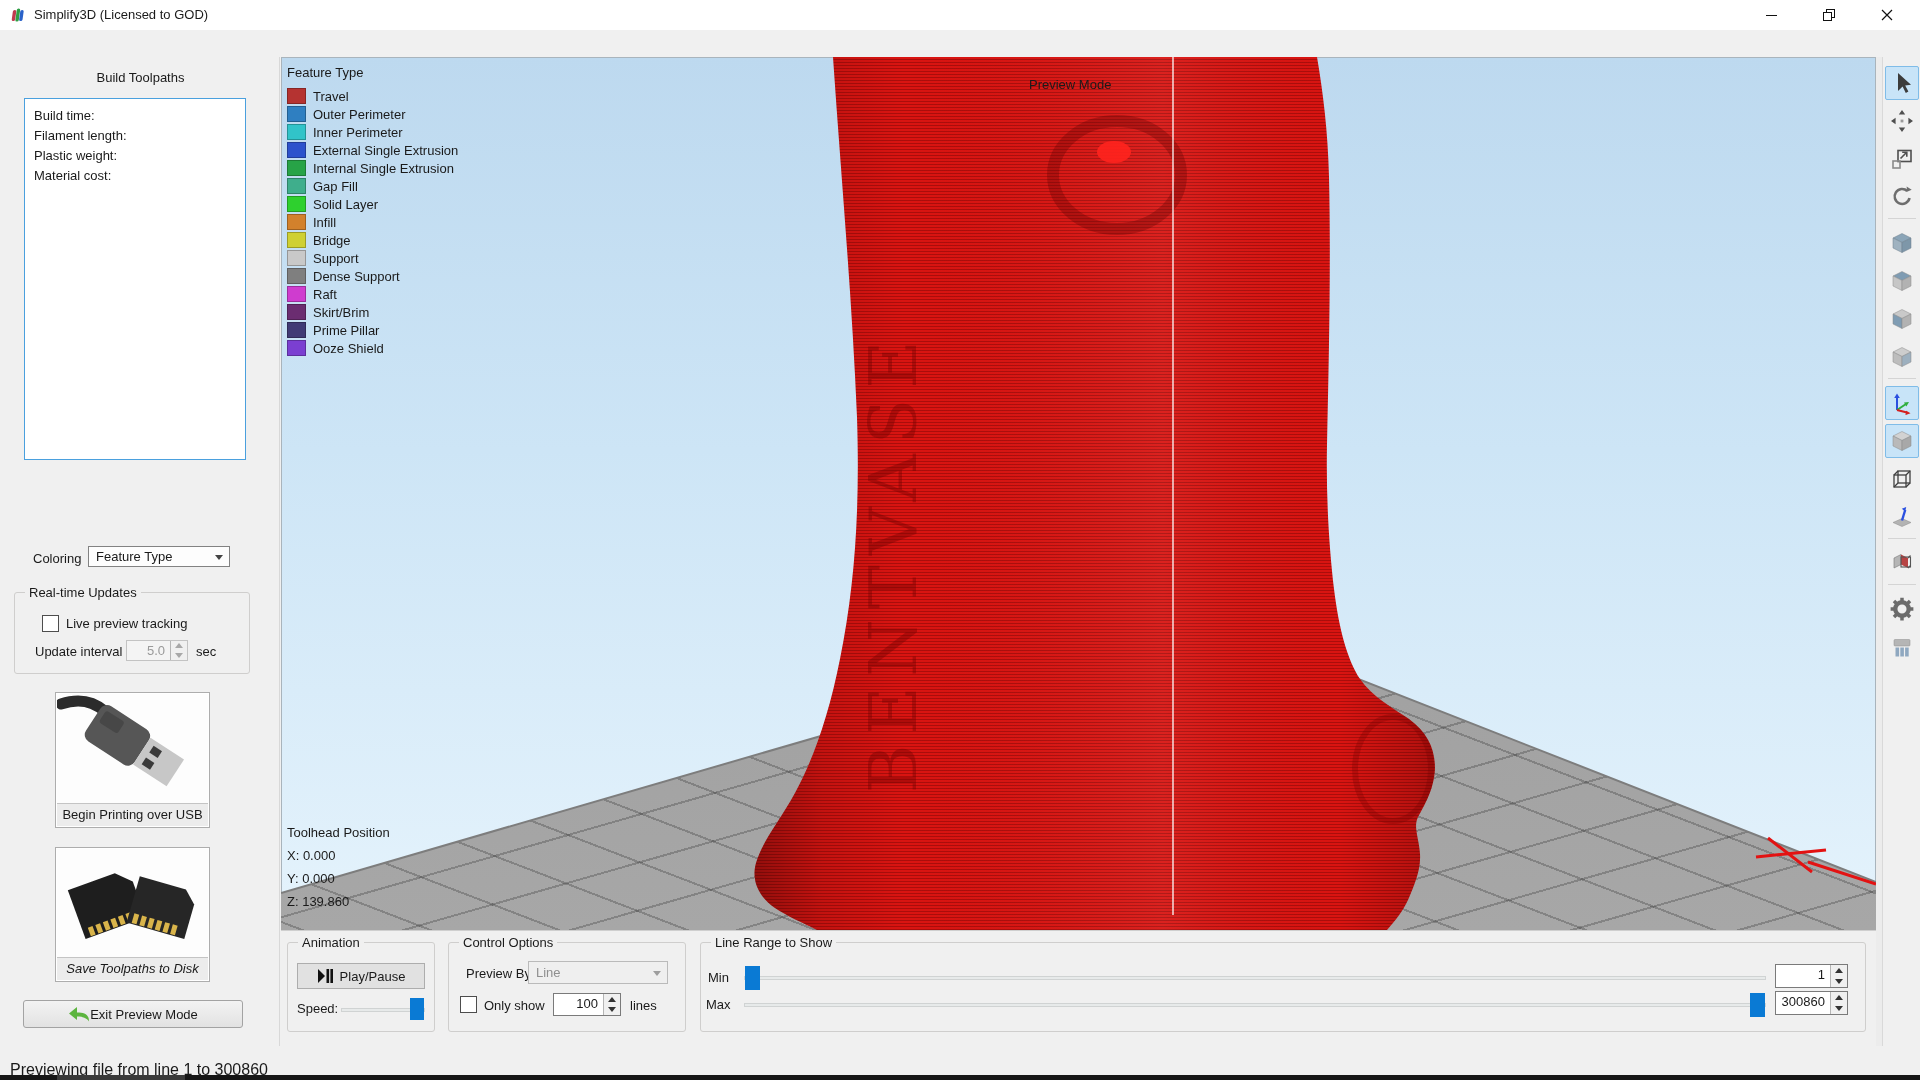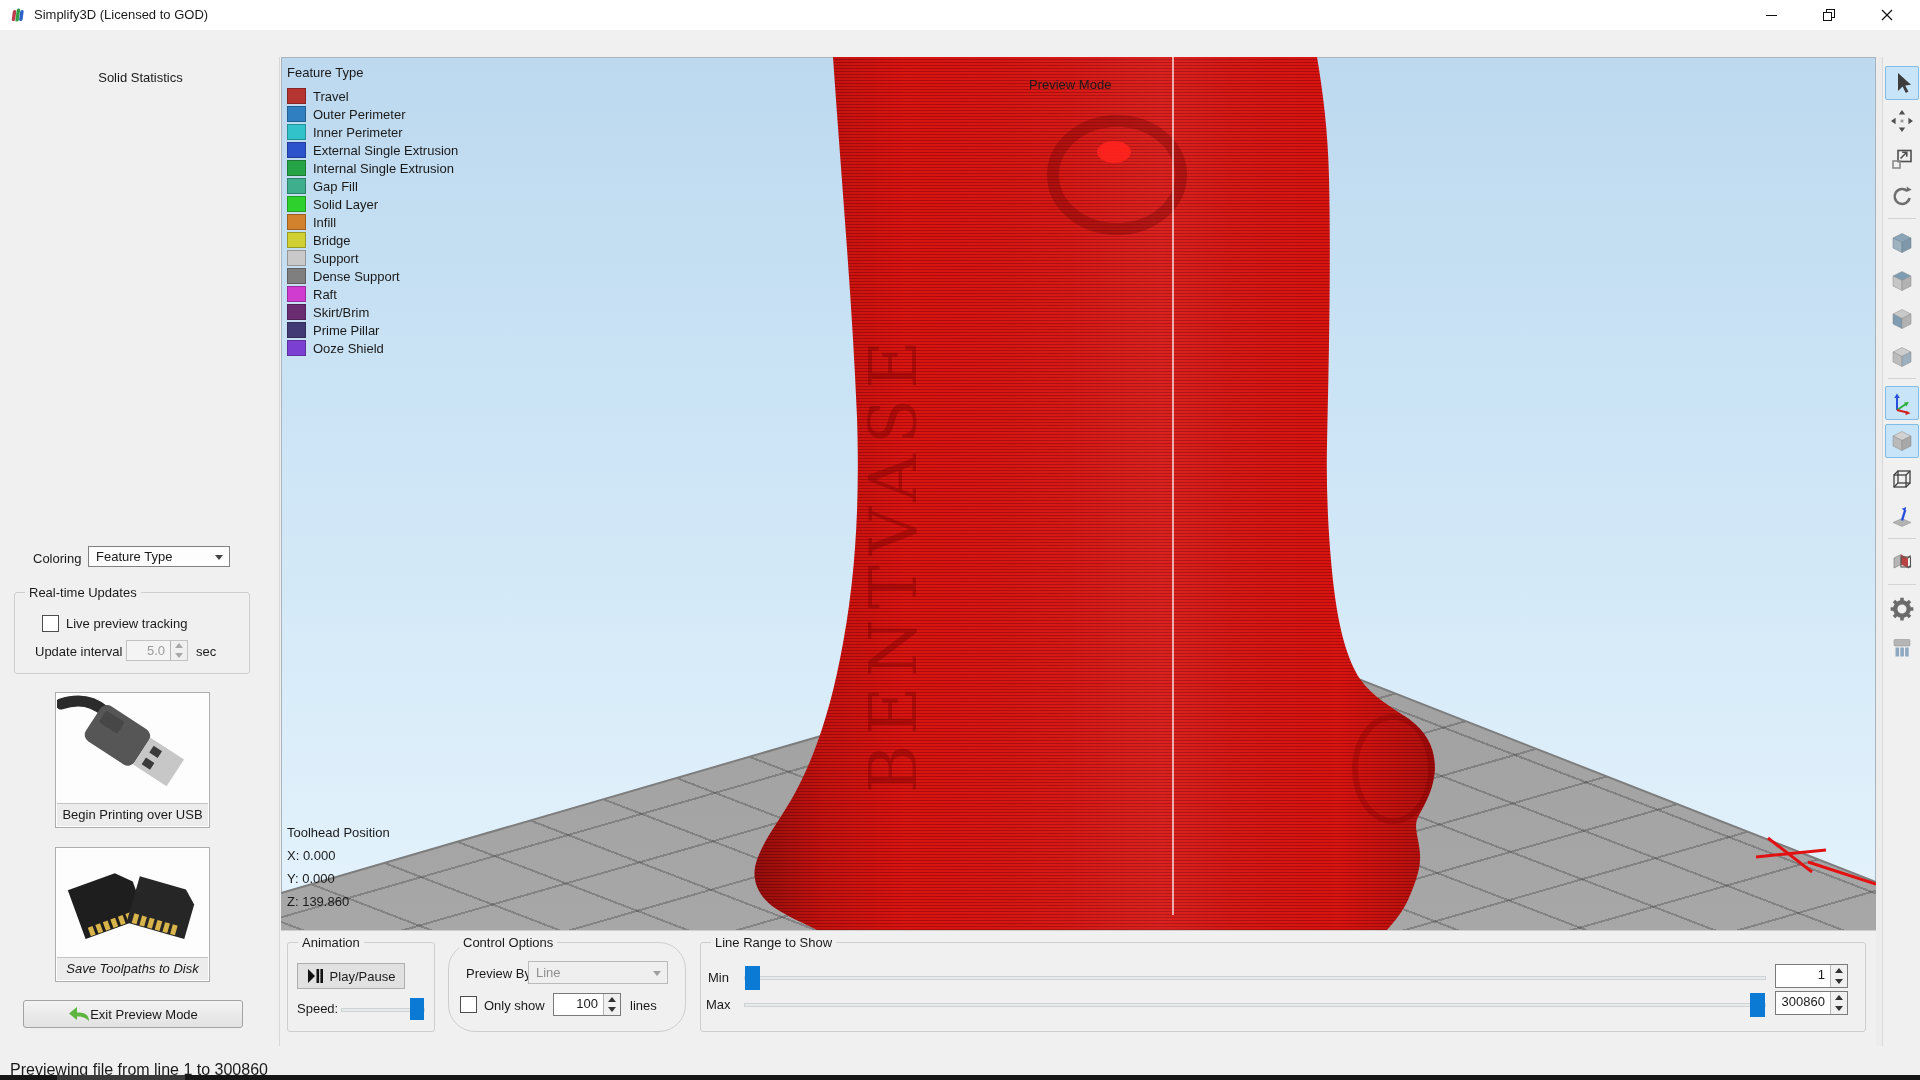--- a/index.html
+++ b/index.html
@@ -83,23 +83,23 @@
   .lg-row { display:flex; align-items:center; height:18px; }
   .lg-sw { width:19px; height:16px; margin-right:7px; border:1px solid rgba(0,0,0,.25); flex:0 0 auto; }
   #preview-mode-label { position:absolute; left:748px; top:20px; color:#1b1b1b; }
   #toolhead-pos { position:absolute; left:6px; top:768px; }
   #toolhead-pos div { margin-bottom:8px; }
 
   
   #bottom-panel { position:absolute; left:281px; top:930px; width:1595px; height:116px; background:#f0f0f0;
                   border-top:1px solid #cfcfcf; }
   #grp-anim { left:287px; top:942px; width:148px; height:90px; }
-  #grp-ctrl { left:448px; top:942px; width:238px; height:90px;border-radius:27px; }
+  #grp-ctrl { left:448px; top:942px; width:238px; height:90px; }
   #grp-range { left:700px; top:942px; width:1166px; height:90px; }
-  #play-btn { position:absolute; left:297px; top:963px; width:108px; height:26px; background:#e1e1e1;
+  #play-btn { position:absolute; left:297px; top:963px; width:128px; height:26px; background:#e1e1e1;
               border:1px solid #adadad; display:flex; align-items:center; justify-content:center; gap:7px; cursor:default; }
   #speed-label { position:absolute; left:297px; top:1001px; }
   .slider-track { position:absolute; height:4px; background:#e7eaea; border:1px solid #d0d3d3; cursor:pointer; }
   .slider-thumb { position:absolute; background:#0a7ad4; cursor:pointer; }
   #speed-track { left:341px; top:1008px; width:84px; }
   #speed-thumb { left:410px; top:998px; width:14px; height:22px; }
   #previewby-label { position:absolute; left:466px; top:966px; }
   #line-combo { left:528px; top:961px; width:140px; height:23px; }
   #onlyshow-cb { position:absolute; left:460px; top:996px; }
   #onlyshow-label { position:absolute; left:484px; top:998px; }
@@ -155,21 +155,27 @@
     <div id="btn-close" class="win-btn">
       <svg width="12" height="12" viewBox="0 0 12 12">
           <path d="M1 1 L11 11 M11 1 L1 11" stroke="#111" stroke-width="1.2"></path>
         </svg>
     </div>
   </div>
 
 
   <div id="left-panel"></div>
   <div id="left-panel-divider"></div>
-  <div id="build-stats-title">Solid Statistics</div>
+  <div id="build-stats-title">Build Toolpaths</div>
+  <div id="build-stats-box">
+      <div class="stat-line">Build time:</div>
+      <div class="stat-line">Filament length:</div>
+      <div class="stat-line">Plastic weight:</div>
+      <div class="stat-line">Material cost:</div>
+    </div>
 
   <span id="coloring-label">Coloring</span>
   <div id="coloring-combo" class="combo">
     <span>Feature Type</span>
     <span class="carr"></span>
   </div>
 
   <div id="grp-rtu" class="group">
     <span class="gtitle">Real-time Updates</span>
   </div>

